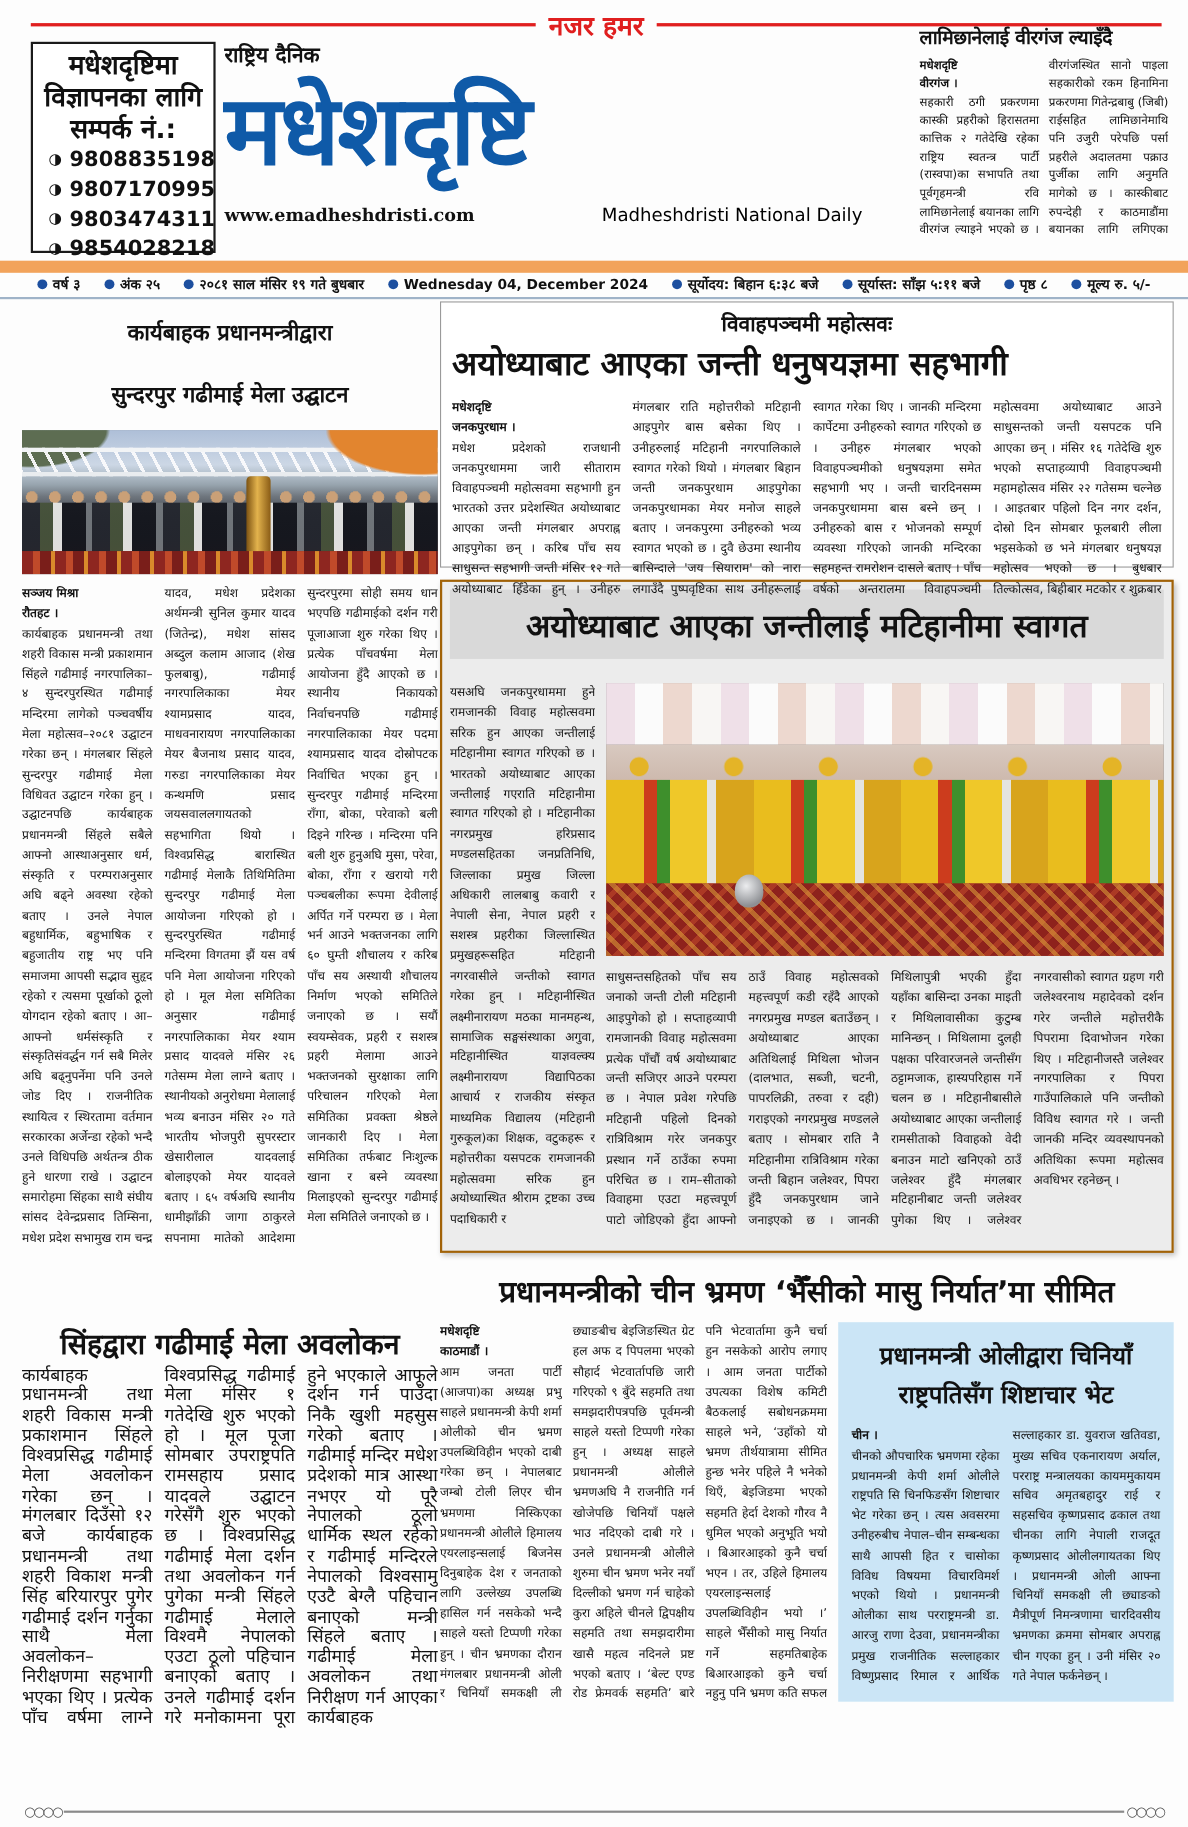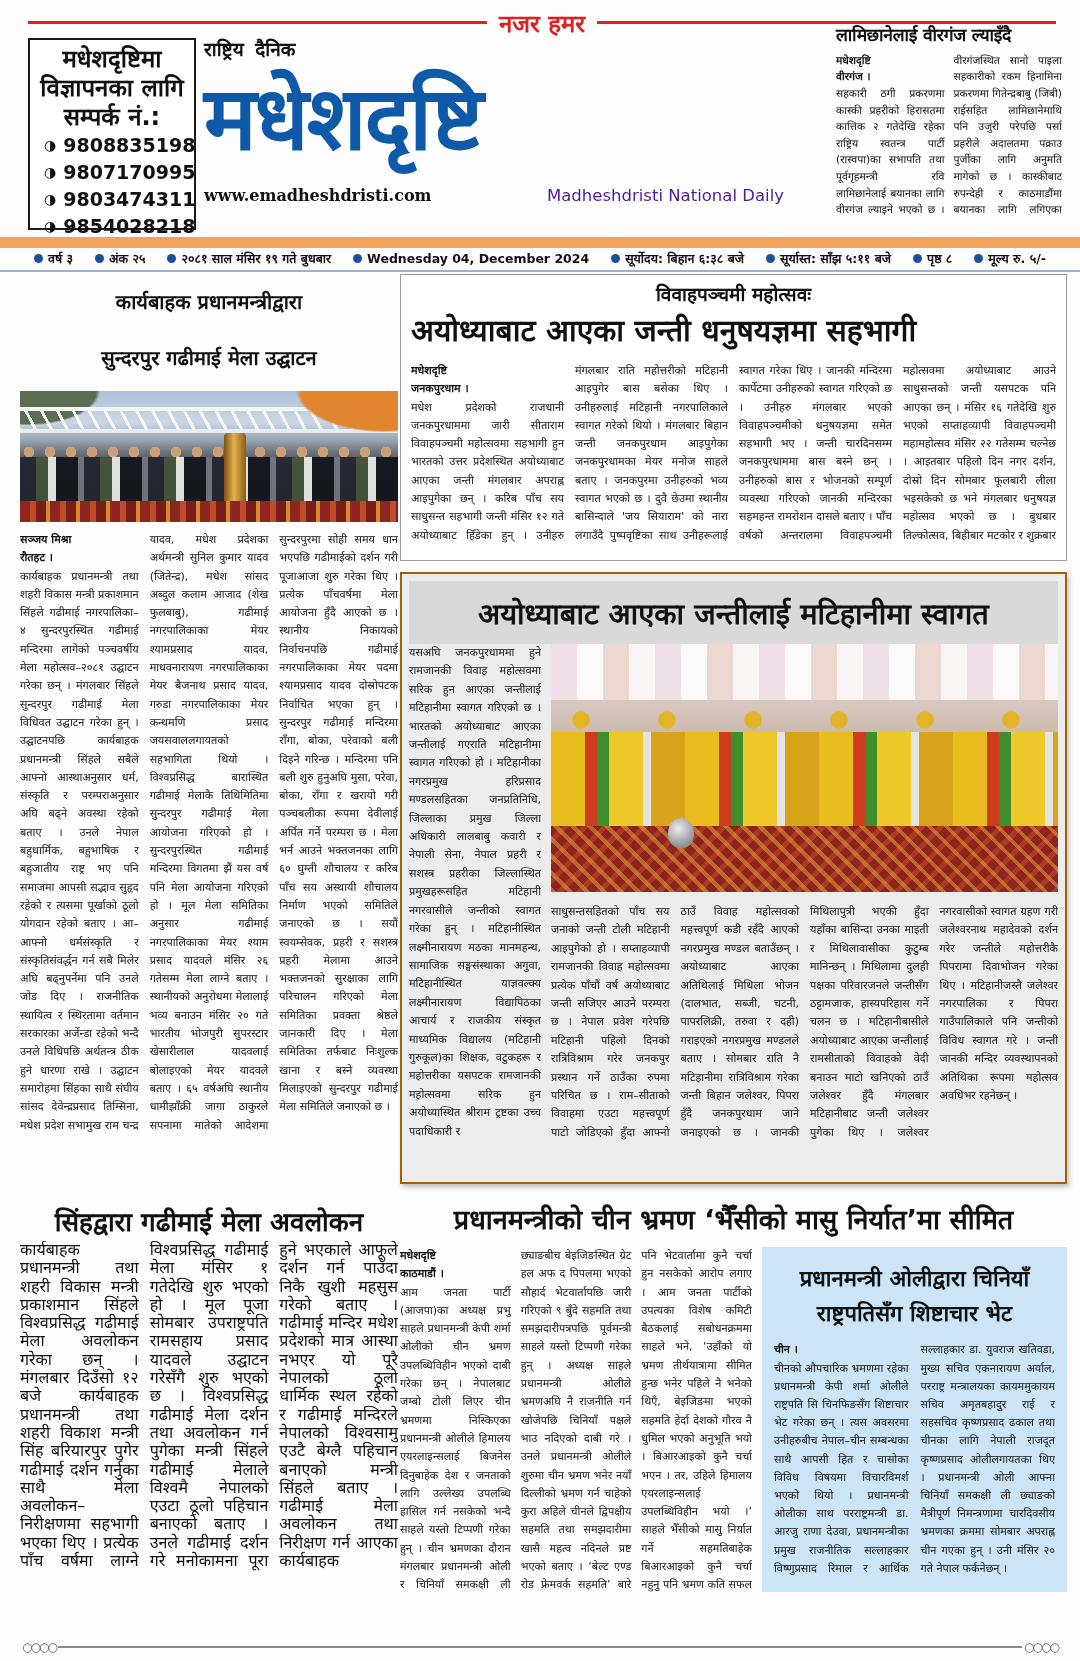--- a/index.html
+++ b/index.html
@@ -12,25 +12,25 @@
   .topline { position:absolute; top:6px; left:28px; right:24px; display:flex; align-items:center; gap:12px; }
   .rule { flex:1; height:3px; background:var(--accent-red,#E01F1F); }
   .banner-text { color:var(--accent-red,#E01F1F); font-weight:bold; font-size:24px; white-space:nowrap; }
   
   .ad-box { position:absolute; left:28px; top:38px; width:168px; height:192px; border:2.5px solid #1a1a1a; box-sizing:border-box; padding:5px 2px; text-align:center; background:#fff; }
   .ad-line { font-weight:bold; font-size:24px; line-height:29px; }
   .phone-row { display:flex; gap:7px; justify-content:flex-start; padding-left:12px; font-weight:bold; font-size:19px; line-height:27px; align-items:center; }
   .phone-icon { font-size:14px; color:#111; }
   
   .masthead { position:absolute; left:204px; top:36px; width:610px; }
-  .tagline { font-size:19px; font-weight:bold;font-family:Liberation Mono, monospace; }
+  .tagline { font-size:19px; font-weight:bold; }
   .paper-title { font-size:88px; font-weight:bold; color:var(--masthead-blue,#0F5AA8); line-height:130px; letter-spacing:-2px; margin-top:-8px; white-space:nowrap; }
   .mast-foot { display:flex; justify-content:space-between; margin-top:2px; width:580px; }
   .website { font-size:16px; font-weight:bold; color:#111; text-decoration:none; font-family:"DejaVu Serif","Liberation Serif",serif; }
-  .eng-name { font-size:16.5px; color:#4c1d95; }
+  .eng-name { font-size:16.5px; color:#000000; }
   
   .top-story { position:absolute; left:836px; top:24px; width:226px; }
   .top-story h2 { font-size:17.5px; margin:0 0 5px; line-height:1.3; white-space:nowrap; letter-spacing:-0.3px; }
   .story-body { text-align:justify; }
   .byline { display:block; font-weight:bold; }
   .top-story .story-body { column-count:2; column-gap:9px; font-size:10.6px; line-height:16.6px; height:168px; overflow:hidden; }
   
   .orange-bar { position:absolute; top:237px; left:0; width:1080px; height:11px; background:var(--orange-bar,#F2A35B); }
   .date-bar { position:absolute; top:250px; left:0; width:1080px; box-sizing:border-box; padding:0 34px; display:flex; justify-content:space-between; font-size:12.5px; font-weight:bold; align-items:center; }
   .date-item { display:flex; align-items:center; gap:5px; white-space:nowrap; }
@@ -41,27 +41,27 @@
   .lead h1 { text-align:center; font-size:20px; line-height:56px; margin:0; font-weight:bold; }
   .photo { position:relative; overflow:hidden; background:#888; }
   .photo i { position:absolute; display:block; }
   .photo1 { height:131px; margin-top:5px; }
   .lead .story-body { margin-top:9px; column-count:3; column-gap:11px; font-size:11px; line-height:18.3px; height:650px; overflow:hidden; }
   .mela h2 { text-align:center; font-size:26px; margin:22px 0 2px; font-weight:bold; }
   .mela .story-body { column-count:3; column-gap:11px; font-size:16px; line-height:18.3px; height:342px; overflow:hidden; }
   .subhead { display:block; font-weight:bold; }
   
   .right-col { position:absolute; left:400px; top:274px; width:667px; }
-  .boxed { border:1.5px solid #9a9a9a; box-sizing:border-box; padding:6px 10px 8px; height:287px; background:#fff; }
+  .boxed { border:1.5px solid #9a9a9a; box-sizing:border-box; padding:6px 10px 8px; height:242px; background:#fff; }
   .kicker { text-align:center; font-weight:bold; font-size:19px; }
   .wedding h1 { text-align:left; font-size:30px; margin:2px 0 12px; font-weight:bold; }
   .wedding .story-body { column-count:4; column-gap:11px; font-size:11px; line-height:18.3px; height:190px; overflow:hidden; }
   .gray-box { margin-top:11px; background:var(--gray-panel,#ECECEC); border:2px solid #a16207; box-shadow:2px 3px 5px rgba(0,0,0,.25); box-sizing:border-box; padding:7px; height:612px; }
   .band { background:#d9d9d9; text-align:center; font-size:29px; font-weight:bold; padding:12px 0; }
-  .welcome-grid { display:flex; gap:10px; margin-top:0; }
+  .welcome-grid { display:flex; gap:10px; margin-top:22px; }
   .left-strip { width:132px; flex:none; font-size:11px; line-height:18.4px; height:538px; overflow:hidden; text-align:justify; }
   .welcome-right { flex:1; min-width:0; }
   .photo2 { height:248px; }
   .welcome-right .story-body { margin-top:11px; column-count:4; column-gap:11px; font-size:11px; line-height:18.4px; height:276px; overflow:hidden; }
   .china h1 { text-align:center; font-size:27px; margin:16px 0 10px; font-weight:bold; }
   .china-row { display:flex; gap:10px; }
   .china-row > .story-body { width:352px; flex:none; column-count:3; column-gap:10px; font-size:11px; line-height:18.3px; height:352px; overflow:hidden; }
   .blue-box { flex:1; background:var(--info-box-blue,#CBE5F6); box-sizing:border-box; padding:6px 12px; height:345px; overflow:hidden; }
   .blue-box h3 { text-align:center; font-size:22px; line-height:1.6; margin:8px 0 10px; font-weight:bold; }
   .blue-box .story-body { column-count:2; column-gap:12px; font-size:11px; line-height:18.2px; height:238px; overflow:hidden; }

